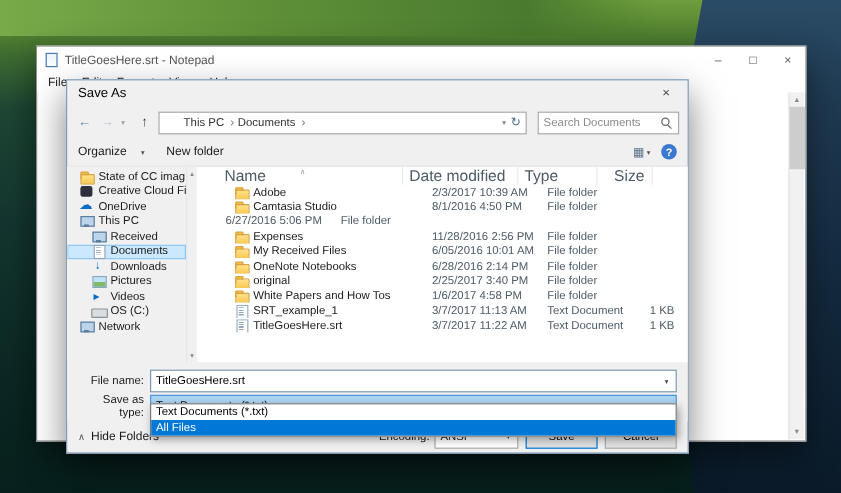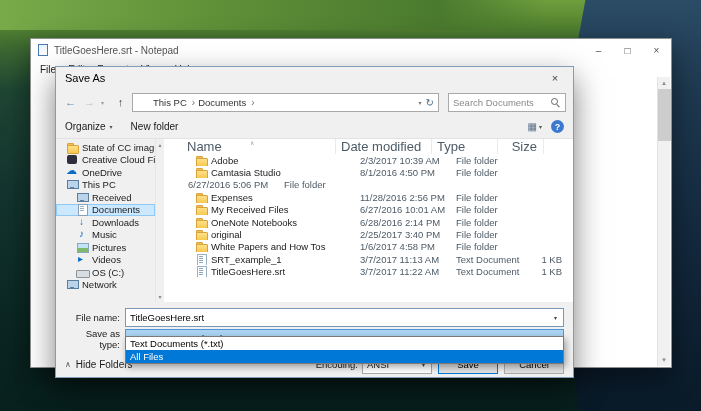--- a/index.html
+++ b/index.html
@@ -55,21 +55,21 @@
   .searchbox{width:118px;height:19px;background:#fff;border:1px solid #a9a9a9;display:flex;align-items:center;
     padding:0 4px;margin-left:5px;flex:none;}
   .searchbox input{border:none;outline:none;flex:1;font-size:9.5px;color:#444;font-family:inherit;min-width:0;background:transparent;}
   .searchbox input::placeholder{color:#8a8a8a;}
   .search-icon{width:11px;height:11px;position:relative;flex:none;}
   .search-icon::before{content:"";position:absolute;left:1px;top:1px;width:5px;height:5px;border:1px solid #666;border-radius:50%;}
   .search-icon::after{content:"";position:absolute;left:7px;top:7px;width:4px;height:1px;background:#666;transform:rotate(45deg);transform-origin:0 0;}
 
   .dlg-toolbar{height:24px;display:flex;align-items:center;padding:0 9px;font-size:10px;color:#1a1a1a;
     border-bottom:1px solid #e2e2e2;flex:none;}
-  .tb-item{display:flex;align-items:center;gap:4px;margin-right:18px;}
+  .tb-item{display:flex;align-items:center;gap:12px;margin-right:18px;}
   .tb-caret{font-size:6px;color:#555;}
   .tb-right{margin-left:auto;display:flex;align-items:center;gap:9px;}
   .view-icon{font-size:10px;color:#5a718a;display:flex;align-items:center;gap:2px;}
   .help-icon{width:13px;height:13px;border-radius:50%;background:#3b79d1;color:#fff;font-size:9px;font-weight:bold;
     display:flex;align-items:center;justify-content:center;}
 
   .dlg-main{flex:1;display:flex;background:#fff;overflow:hidden;min-height:0;}
   .sidebar{width:108px;background:#f0f0f0;display:flex;flex:none;}
   .side-items{flex:1;padding-top:2px;overflow:hidden;min-width:0;}
   .side-item{height:12.5px;display:flex;align-items:center;gap:3px;padding-left:10px;font-size:9.5px;color:#1a1a1a;
@@ -245,24 +245,20 @@
               <span>Received</span>
             </div>
             <div class="side-item selected indent" data-icon="documents">
               <span class="mini-icon"></span>
               <span>Documents</span>
             </div>
             <div class="side-item indent" data-icon="downloads">
               <span class="mini-icon"></span>
               <span>Downloads</span>
             </div>
-            <div class="side-item indent" data-icon="music">
-              <span class="mini-icon"></span>
-              <span>Music</span>
-            </div>
             <div class="side-item indent" data-icon="pictures">
               <span class="mini-icon"></span>
               <span>Pictures</span>
             </div>
             <div class="side-item indent" data-icon="videos">
               <span class="mini-icon"></span>
               <span>Videos</span>
             </div>
             <div class="side-item indent" data-icon="drive">
               <span class="mini-icon"></span>
@@ -325,21 +321,21 @@
               </span>
               <span class="fr-date">11/28/2016 2:56 PM</span>
               <span class="fr-type">File folder</span>
               <span class="fr-size"></span>
             </div>
             <div class="fl-row" data-icon="folder">
               <span class="fr-name">
                 <span class="mini-icon"></span>
                 <span>My Received Files</span>
               </span>
-              <span class="fr-date">6/27/2016 10:01 AM</span>
+              <span class="fr-date">6/05/2016 10:01 AM</span>
               <span class="fr-type">File folder</span>
               <span class="fr-size"></span>
             </div>
             <div class="fl-row" data-icon="folder">
               <span class="fr-name">
                 <span class="mini-icon"></span>
                 <span>OneNote Notebooks</span>
               </span>
               <span class="fr-date">6/28/2016 2:14 PM</span>
               <span class="fr-type">File folder</span>

